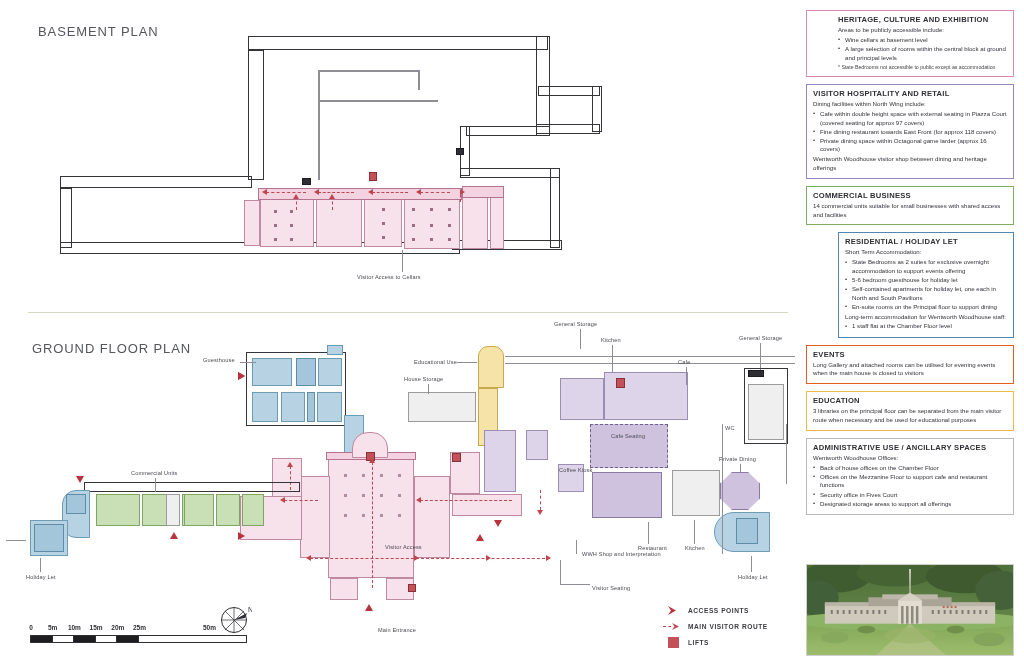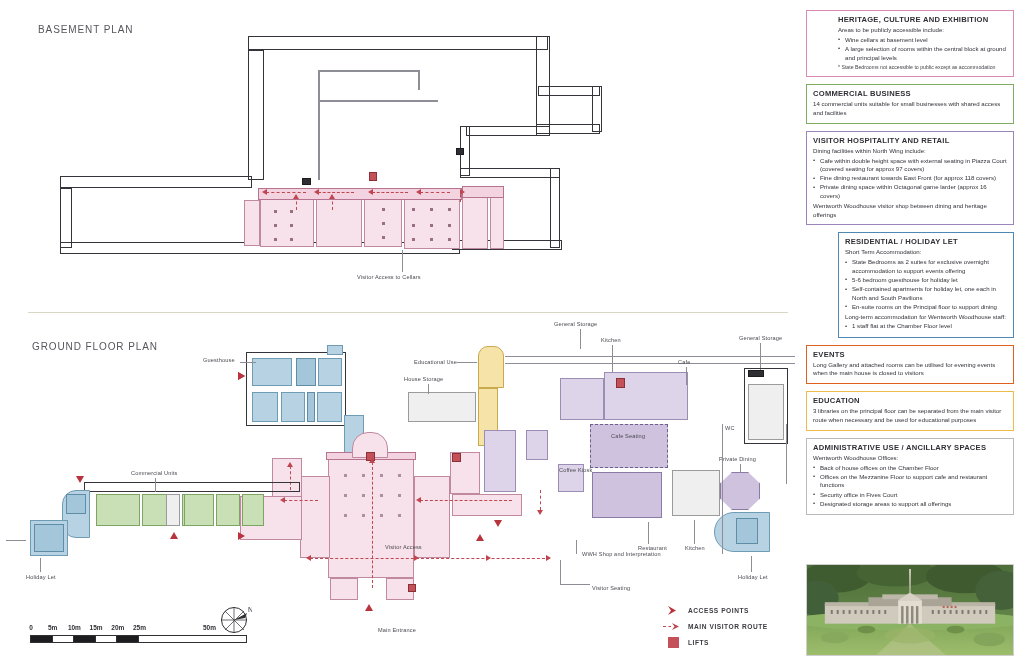--- a/index.html
+++ b/index.html
@@ -11,21 +11,21 @@
     overflow: hidden;
     position: relative;
   }
   .page { position: relative; width: 1024px; height: 664px; }
 
   
   .drawing-area { position: absolute; left: 0; top: 0; width: 800px; height: 664px; }
 
   .plan-title {
     position: absolute;
-    font-size: 10px;
+    font-size: 13px;
     letter-spacing: 0.9px;
     color: #55565c;
     font-weight: 400;
   }
   #title-basement { left: 38px; top: 24px; }
   #title-ground  { left: 32px; top: 341px; }
 
   .divider-line {
     position: absolute; left: 28px; top: 312px; width: 760px; height: 1px;
     background: #d8d6c4;
@@ -482,33 +482,33 @@
   <div class="legend-col" id="legend-col">
       <div class="panel" style="border-color: rgb(217, 138, 181); padding-left: 31px;">
         <h3>HERITAGE, CULTURE AND EXHIBITION</h3>
         <div class="intro">Areas to be publicly accessible include:</div>
         <ul>
           <li>Wine cellars at basement level</li>
           <li>A large selection of rooms within the central block at ground and principal levels</li>
         </ul>
         <div class="note">* State Bedrooms not accessible to public except as accommodation</div>
       </div>
-      <div class="panel" style="border-color: rgb(127, 174, 98);">
-        <h3>COMMERCIAL BUSINESS</h3>
-        <div class="intro">14 commercial units suitable for small businesses with shared access and facilities</div>
-      </div>
       <div class="panel" style="border-color: rgb(155, 134, 187);">
         <h3>VISITOR HOSPITALITY AND RETAIL</h3>
         <div class="intro">Dining facilities within North Wing include:</div>
         <ul>
           <li>Cafe within double height space with external seating in Piazza Court (covered seating for approx 97 covers)</li>
           <li>Fine dining restaurant towards East Front (for approx 118 covers)</li>
           <li>Private dining space within Octagonal game larder (approx 16 covers)</li>
         </ul>
         <div class="foot">Wentworth Woodhouse visitor shop between dining and heritage offerings</div>
+      </div>
+      <div class="panel" style="border-color: rgb(127, 174, 98);">
+        <h3>COMMERCIAL BUSINESS</h3>
+        <div class="intro">14 commercial units suitable for small businesses with shared access and facilities</div>
       </div>
       <div class="panel" style="border-color: rgb(79, 135, 181); margin-left: 32px;">
         <h3>RESIDENTIAL / HOLIDAY LET</h3>
         <div class="intro">Short Term Accommodation:</div>
         <ul>
           <li>State Bedrooms as 2 suites for exclusive overnight accommodation to support events offering</li>
           <li>5-6 bedroom guesthouse for holiday let</li>
           <li>Self-contained apartments for holiday let, one each in North and South Pavilions</li>
           <li>En-suite rooms on the Principal floor to support dining</li>
         </ul>

